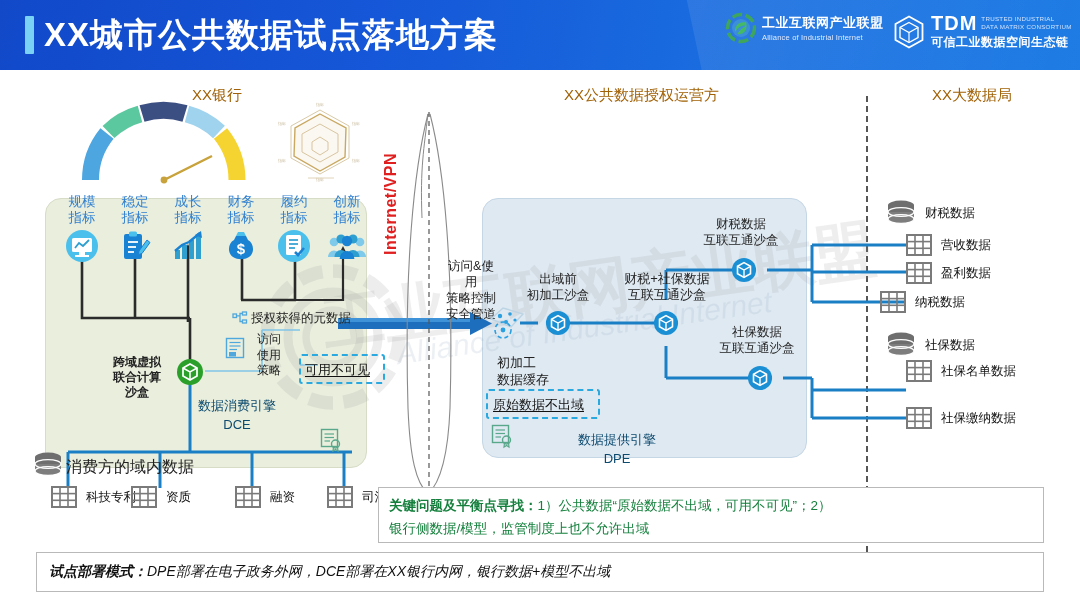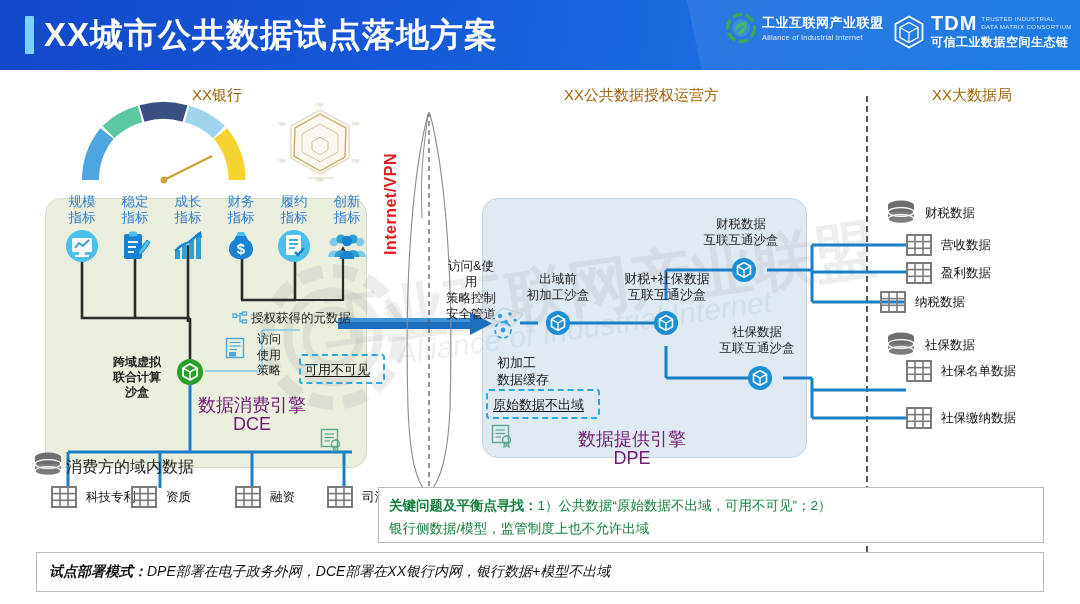--- a/index.html
+++ b/index.html
@@ -48,21 +48,21 @@
   
   #bank-box{
     position:absolute; left:45px; top:198px; width:322px; height:270px;
     background:#e9eedd; border:1px solid #d6dcc6; border-radius:16px;
   }
   #dpe-box{
     position:absolute; left:482px; top:198px; width:325px; height:260px;
     background:#dfe9f2; border:1px solid #c5d6e5; border-radius:16px;
   }
   .panel-label{
-    position:absolute; text-align:center; color:#701a75; font-size:18px;
+    position:absolute; text-align:center; color:#0c4a6e; font-size:13px;
     line-height:19px; white-space:nowrap;
   }
   #dce-label{ left:198px; top:396px; }
   #dpe-label{ left:578px; top:430px; }
   
   #divider{
     position:absolute; left:866px; top:96px; width:0; height:466px;
     border-left:2px dashed #555;
   }
   

